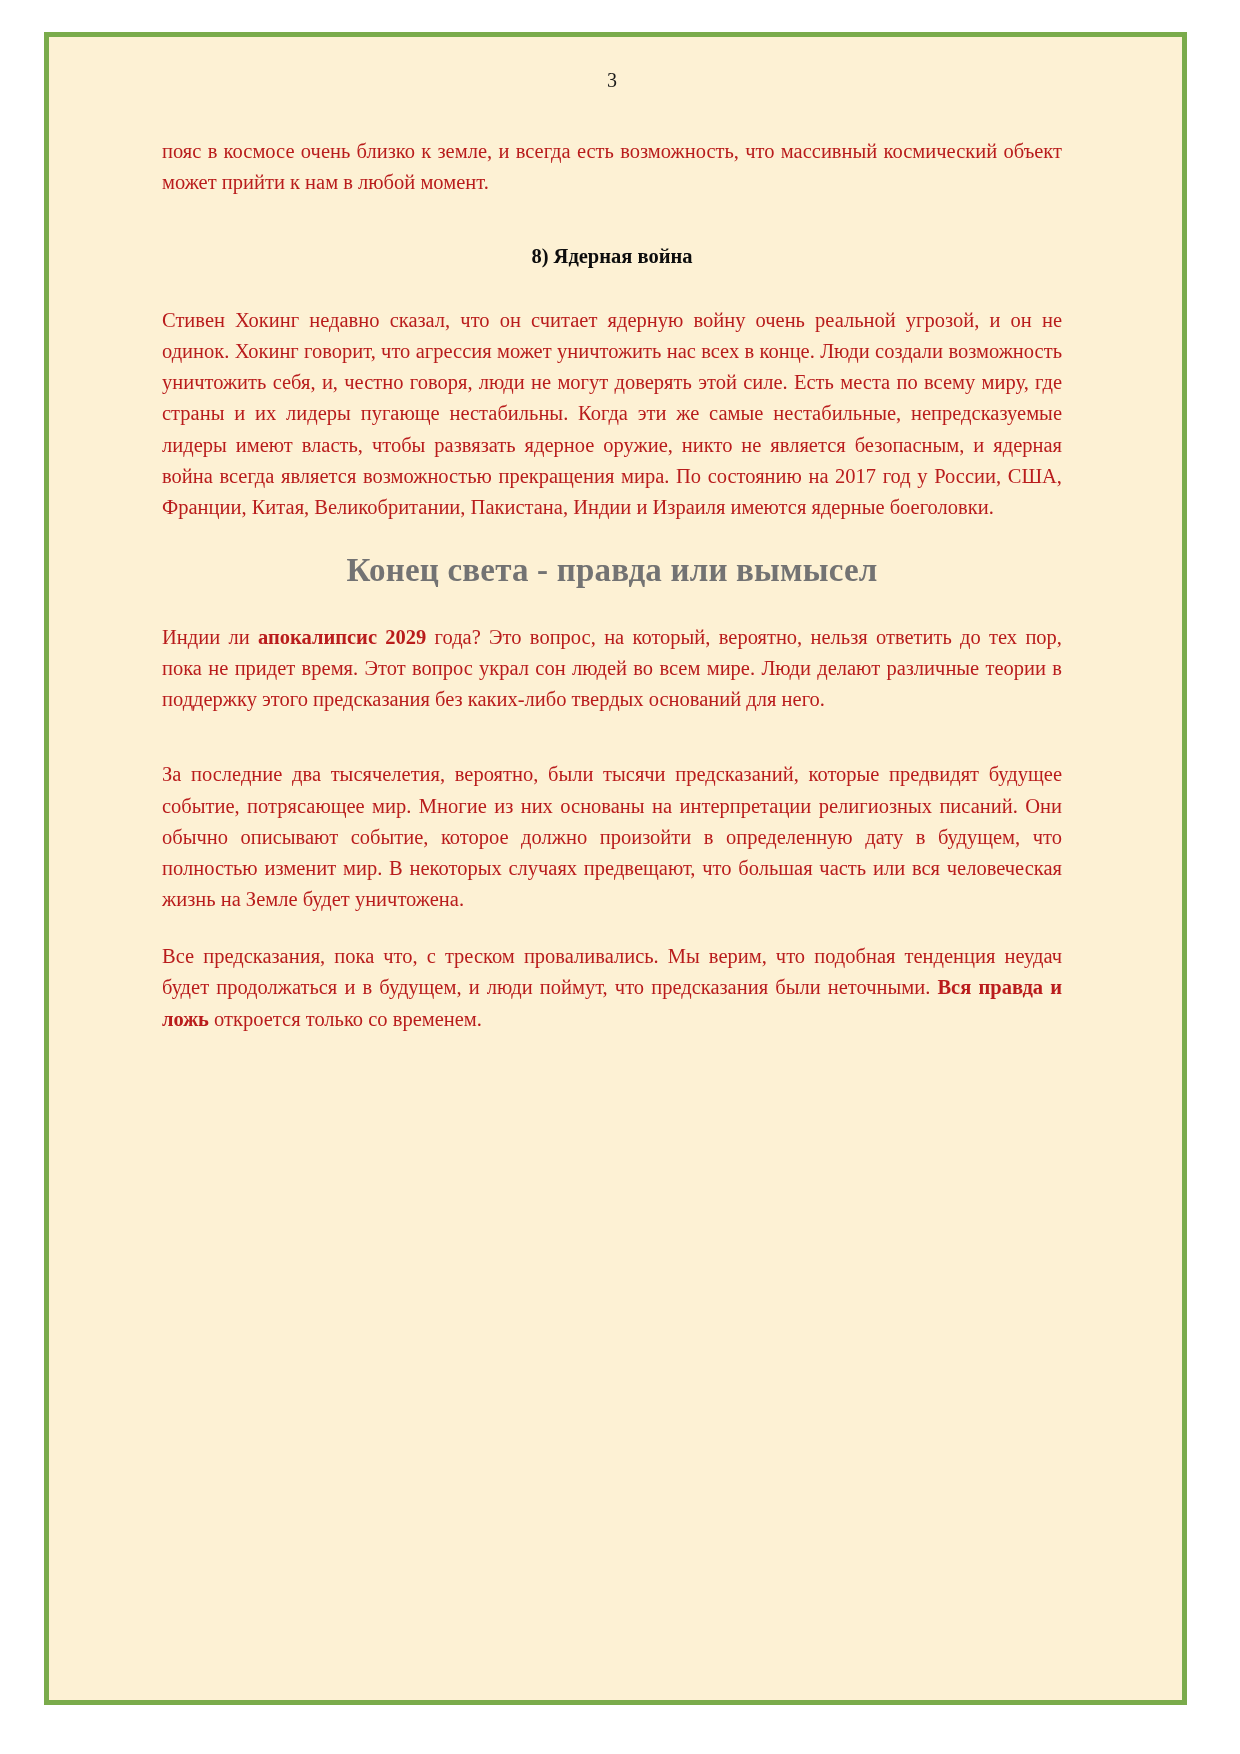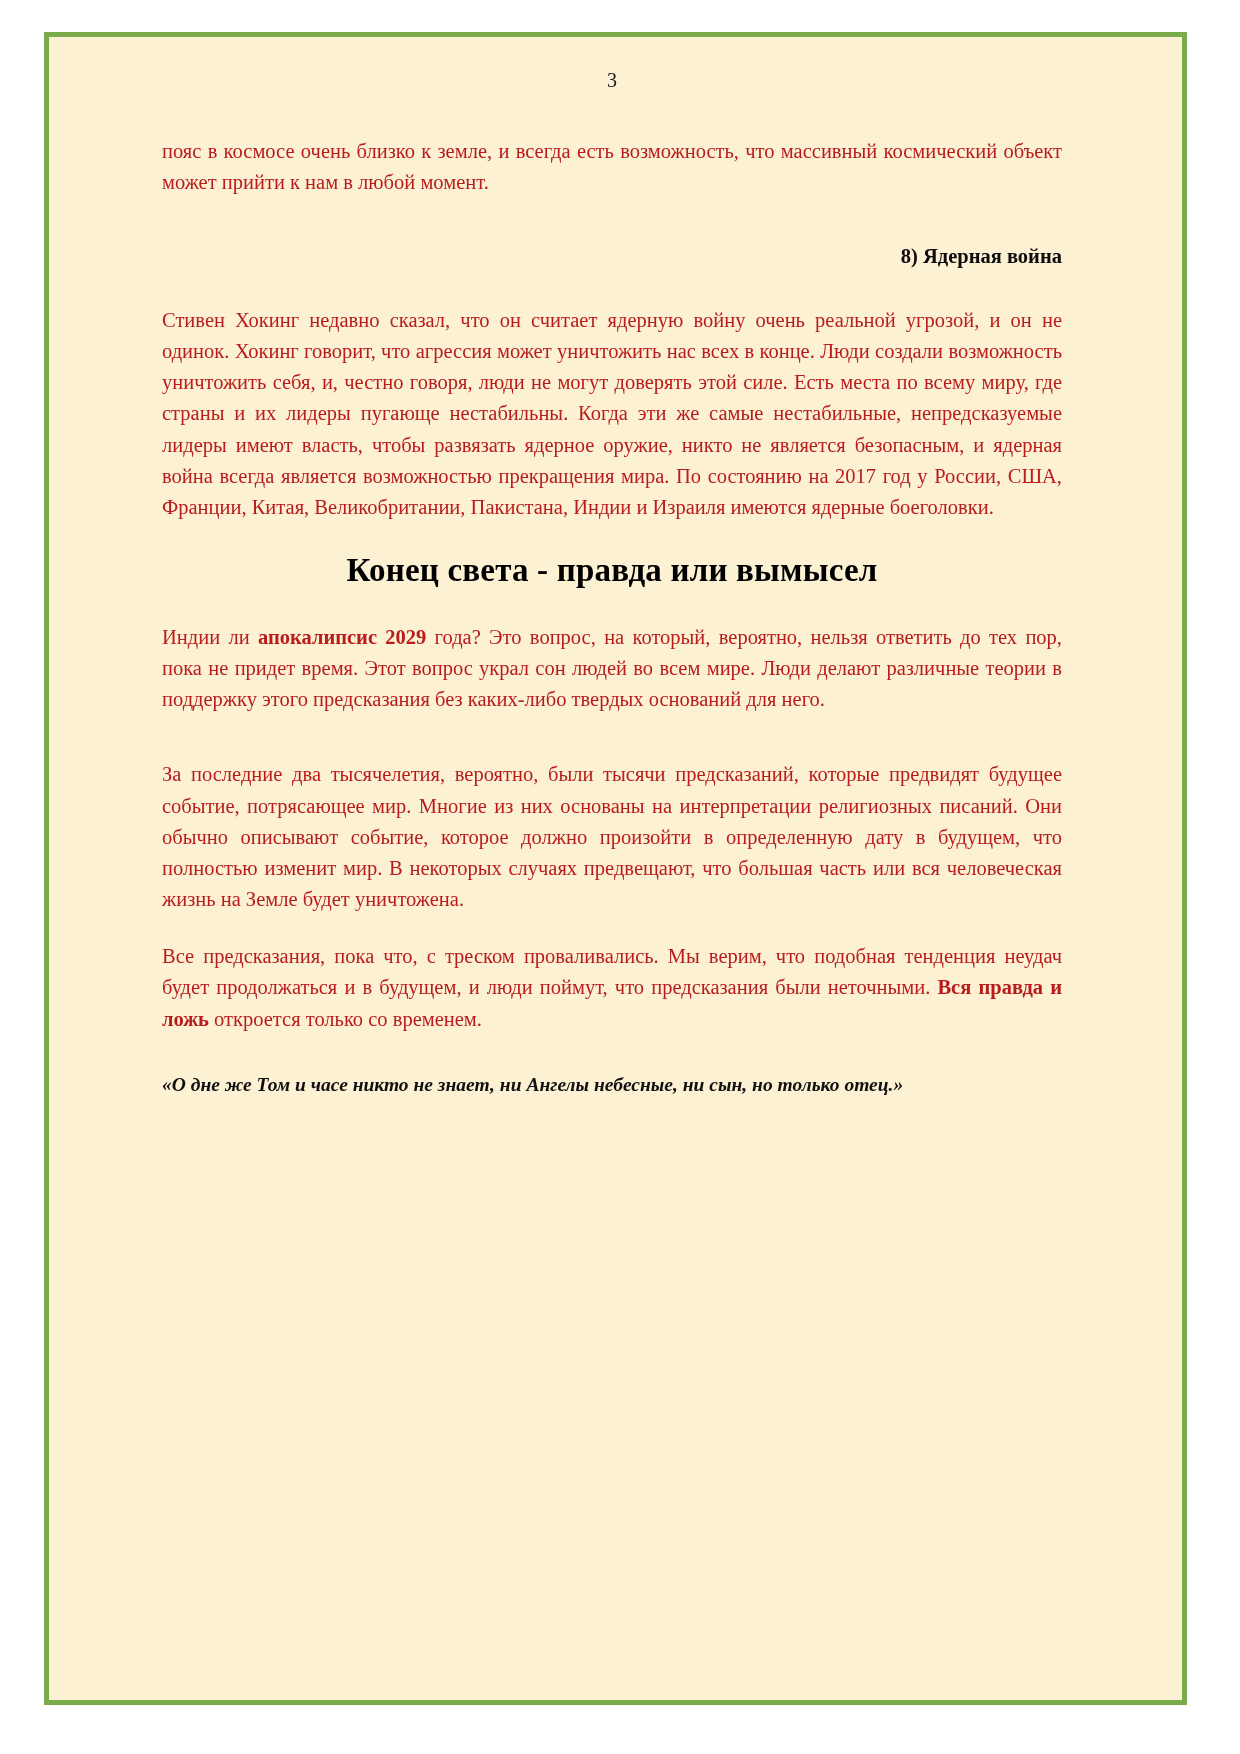--- a/index.html
+++ b/index.html
@@ -52,28 +52,28 @@
   }
   p.body.tight {
     margin-bottom: 24px;
   }
   h3.section-heading {
     font-size: 20.5px;
     font-weight: bold;
     margin: 0 0 34px 0;
     color: #0d0d0d;
     line-height: 1.4;
-    text-align: right;
+    text-align: center;
   }
   h1.main-title {
     font-size: 33px;
     font-weight: bold;
     text-align: center;
     margin: 26px 0 30px 0;
-    color: #000000;
+    color: #737373;
     line-height: 1.3;
     letter-spacing: 0.2px;
   }
   .quote {
     margin: 36px 0 0 0;
     font-size: 19.5px;
     font-weight: bold;
     font-style: italic;
     color: #101010;
     line-height: 1.45;
@@ -104,17 +104,16 @@
 
       <p class="body"><span>Индии ли </span><b>апокалипсис 2029</b><span> года? Это вопрос, на который, вероятно, нельзя ответить до тех пор, пока не придет время. Этот вопрос украл сон людей во всем мире. Люди делают различные теории в поддержку этого предсказания без каких-либо твердых оснований для него.</span></p>
 
       <div class="spacer-lg"></div>
 
       <p class="body">За последние два тысячелетия, вероятно, были тысячи предсказаний, которые предвидят будущее событие, потрясающее мир. Многие из них основаны на интерпретации религиозных писаний. Они обычно описывают событие, которое должно произойти в определенную дату в будущем, что полностью изменит мир. В некоторых случаях предвещают, что большая часть или вся человеческая жизнь на Земле будет уничтожена.</p>
 
       <p class="body"><span>Все предсказания, пока что, с треском проваливались. Мы верим, что подобная тенденция неудач будет продолжаться и в будущем, и люди поймут, что предсказания были неточными. </span><b>Вся правда и ложь</b><span> откроется только со временем.</span></p>
 
 
-      <p class="quote">«О дне же Том и часе никто не знает, ни Ангелы небесные, ни сын, но только отец.»</p>
 
     </div>
   </div>
 </div>
 
 </body></html>

